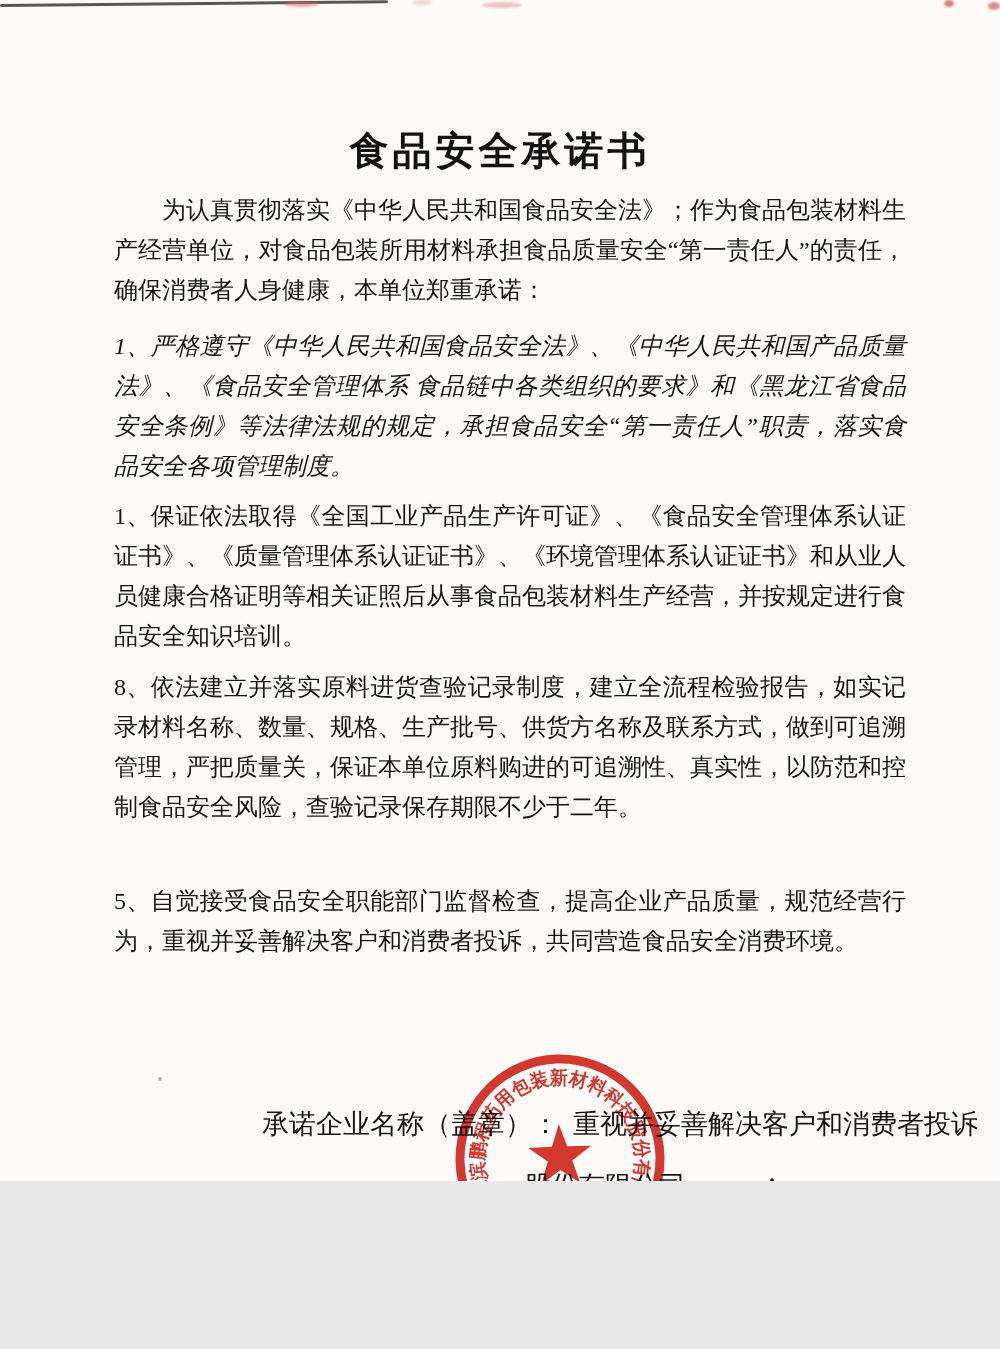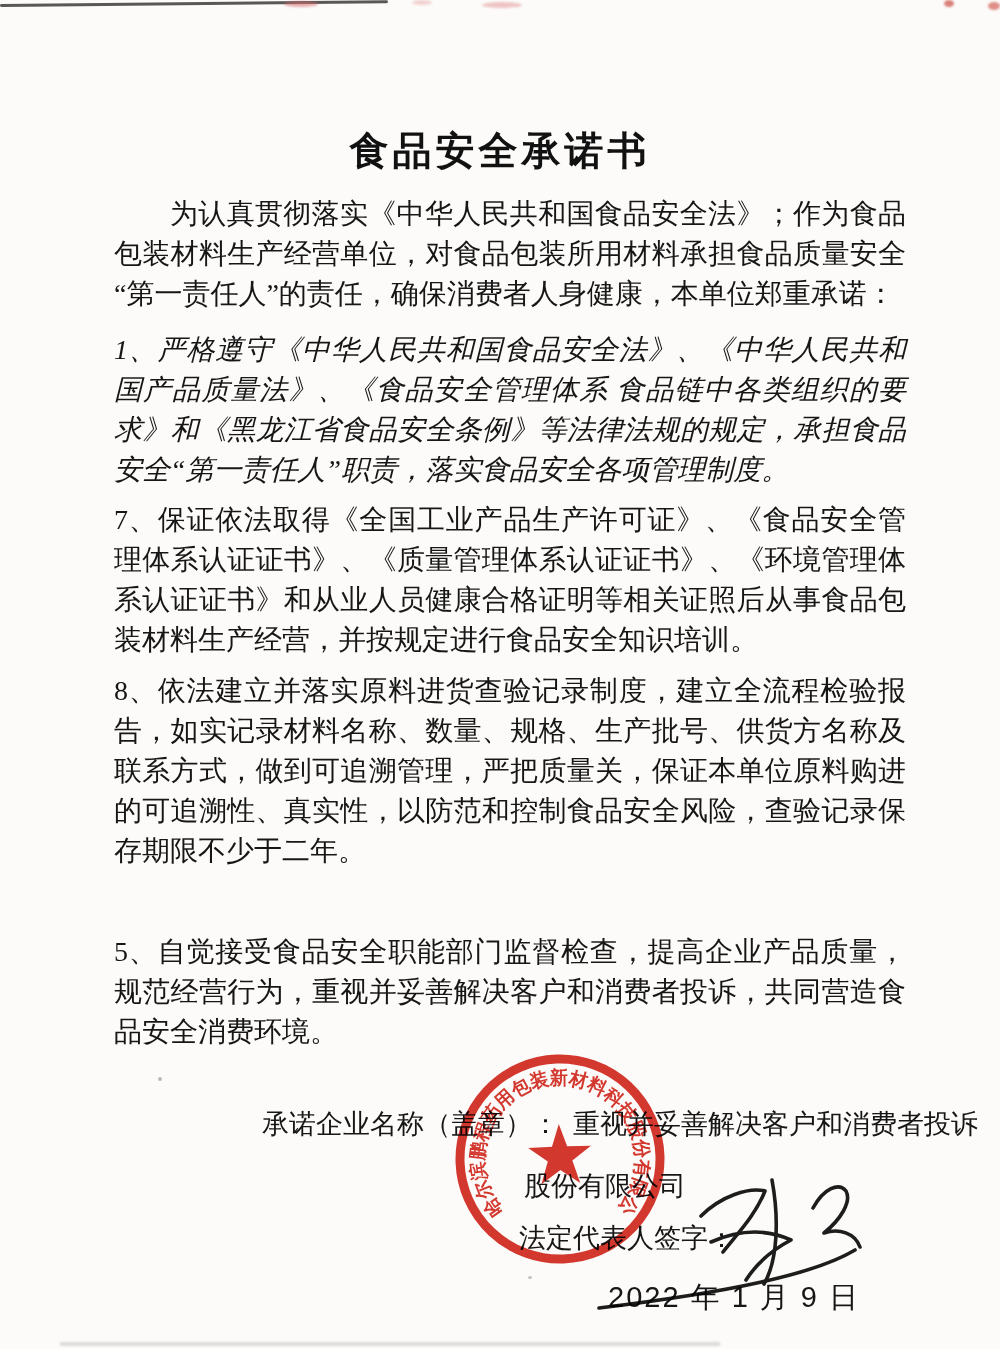--- a/index.html
+++ b/index.html
@@ -3,45 +3,45 @@
 <meta charset="utf-8">
 <style>
   html,body{margin:0;padding:0;}
   body{
     width:1000px;height:1349px;
     background:#e9e9e9;
     font-family:"Liberation Serif","DejaVu Serif",serif;
   }
   .page{
     position:relative;
-    width:1000px;height:1349px;
+    width:1000px;height:1181px;
     background:#fcfbf9;
     overflow:hidden;
     color:#1c1c1c;
   }
   .doc-title{
     position:absolute;top:98px;left:0;width:1000px;
     text-align:center;
     font-size:39px;font-weight:700;
     letter-spacing:4px;
     color:#111;
   }
   .para{
     position:absolute;left:114px;width:792px;
-    font-size:28px;line-height:40px;
+    font-size:24px;line-height:40px;
     text-align:justify;text-justify:inter-ideograph;
     color:#161616;
   }
   .para.indent{text-indent:2em;}
   .p-intro{top:166px;}
   .p-item1{top:302px;font-style:italic;}
   .p-item2{top:472px;}
   .p-item3{top:643px;}
   .p-item4{top:814px;}
-  .p-item5{top:904px;}
+  .p-item5{top:857px;}
   .sig-line{
     position:absolute;white-space:nowrap;
     font-size:27px;color:#161616;
   }
   .l-company{top:1106px;left:262px;}
   .l-company .gap{display:inline-block;width:14px;}
   .l-company2{top:1168px;left:524px;}
   .l-rep{top:1220px;left:519px;}
   .l-date{
     top:1278px;left:608px;
@@ -87,21 +87,21 @@
   <div class="artifact a-smudge a-s4"></div>
   <div class="artifact a-smudge a-s5"></div>
   <div class="artifact a-bottom"></div>
   <div class="artifact a-speck1"></div>
   <div class="artifact a-speck2"></div>
 
   <h1 class="doc-title">食品安全承诺书</h1>
 
   <p class="para indent p-intro">为认真贯彻落实《中华人民共和国食品安全法》；作为食品包装材料生产经营单位，对食品包装所用材料承担食品质量安全“第一责任人”的责任，确保消费者人身健康，本单位郑重承诺：</p>
   <p class="para p-item1">1、严格遵守《中华人民共和国食品安全法》、《中华人民共和国产品质量法》、《食品安全管理体系  食品链中各类组织的要求》和《黑龙江省食品安全条例》等法律法规的规定，承担食品安全“第一责任人”职责，落实食品安全各项管理制度。</p>
-  <p class="para p-item2">7、保证依法取得《全国工业产品生产许可证》、《食品安全管理体系认证证书》、《质量管理体系认证证书》、《环境管理体系认证证书》和从业人员健康合格证明等相关证照后从事食品包装材料生产经营，并按规定进行食品安全知识培训。</p>
+  <p class="para p-item2">1、保证依法取得《全国工业产品生产许可证》、《食品安全管理体系认证证书》、《质量管理体系认证证书》、《环境管理体系认证证书》和从业人员健康合格证明等相关证照后从事食品包装材料生产经营，并按规定进行食品安全知识培训。</p>
   <p class="para p-item3">8、依法建立并落实原料进货查验记录制度，建立全流程检验报告，如实记录材料名称、数量、规格、生产批号、供货方名称及联系方式，做到可追溯管理，严把质量关，保证本单位原料购进的可追溯性、真实性，以防范和控制食品安全风险，查验记录保存期限不少于二年。</p>
   <p class="para p-item5">5、自觉接受食品安全职能部门监督检查，提高企业产品质量，规范经营行为，重视并妥善解决客户和消费者投诉，共同营造食品安全消费环境。</p>
 
   <div class="sig-line l-company">
     <span>承诺企业名称（盖章）：</span><span class="gap"></span><span>重视并妥善解决客户和消费者投诉</span>
   </div>
   <div class="sig-line l-company2">股份有限公司</div>
   <div class="sig-line l-rep">法定代表人签字：</div>
   <div class="sig-line l-date">2022 年 1 月 9 日</div>
 

